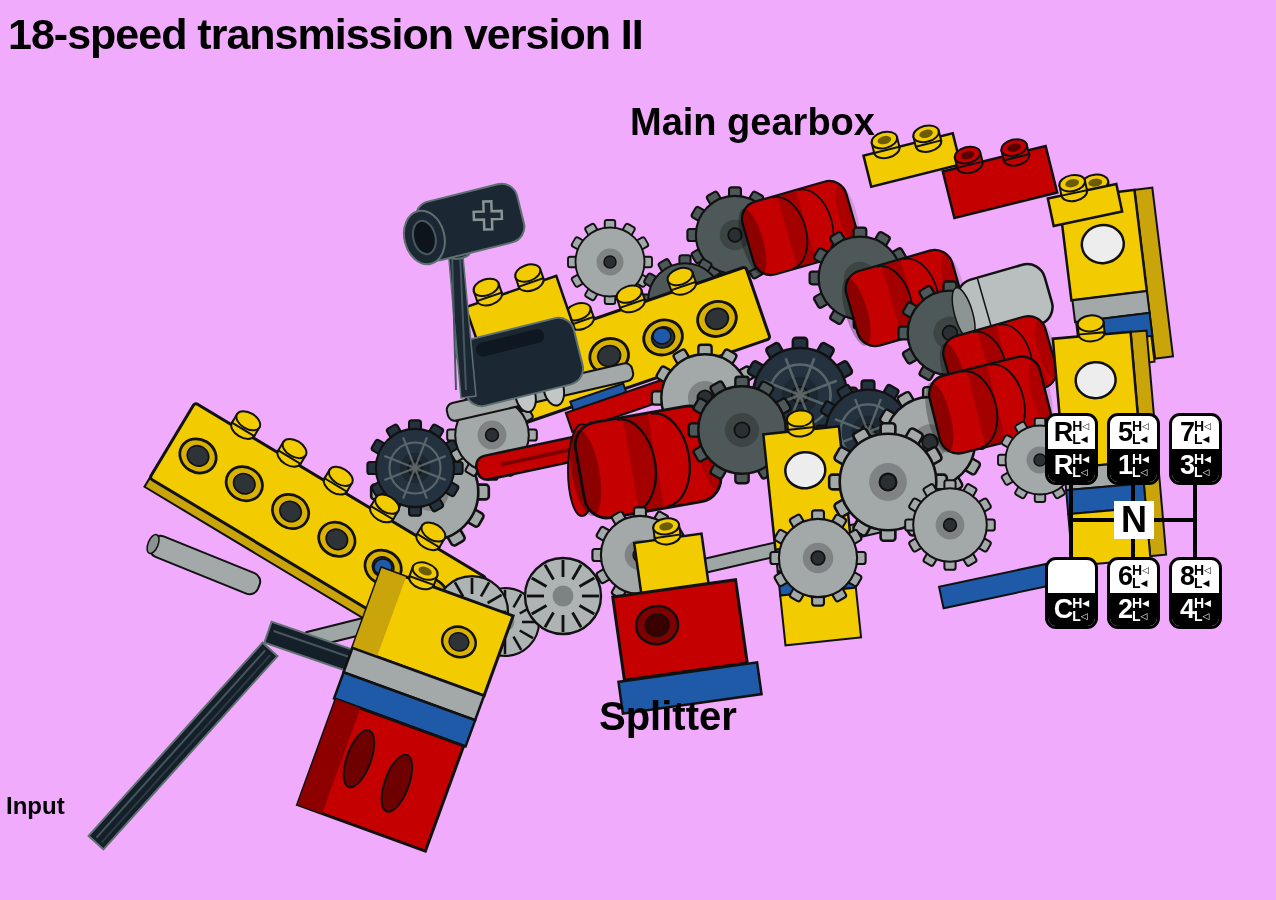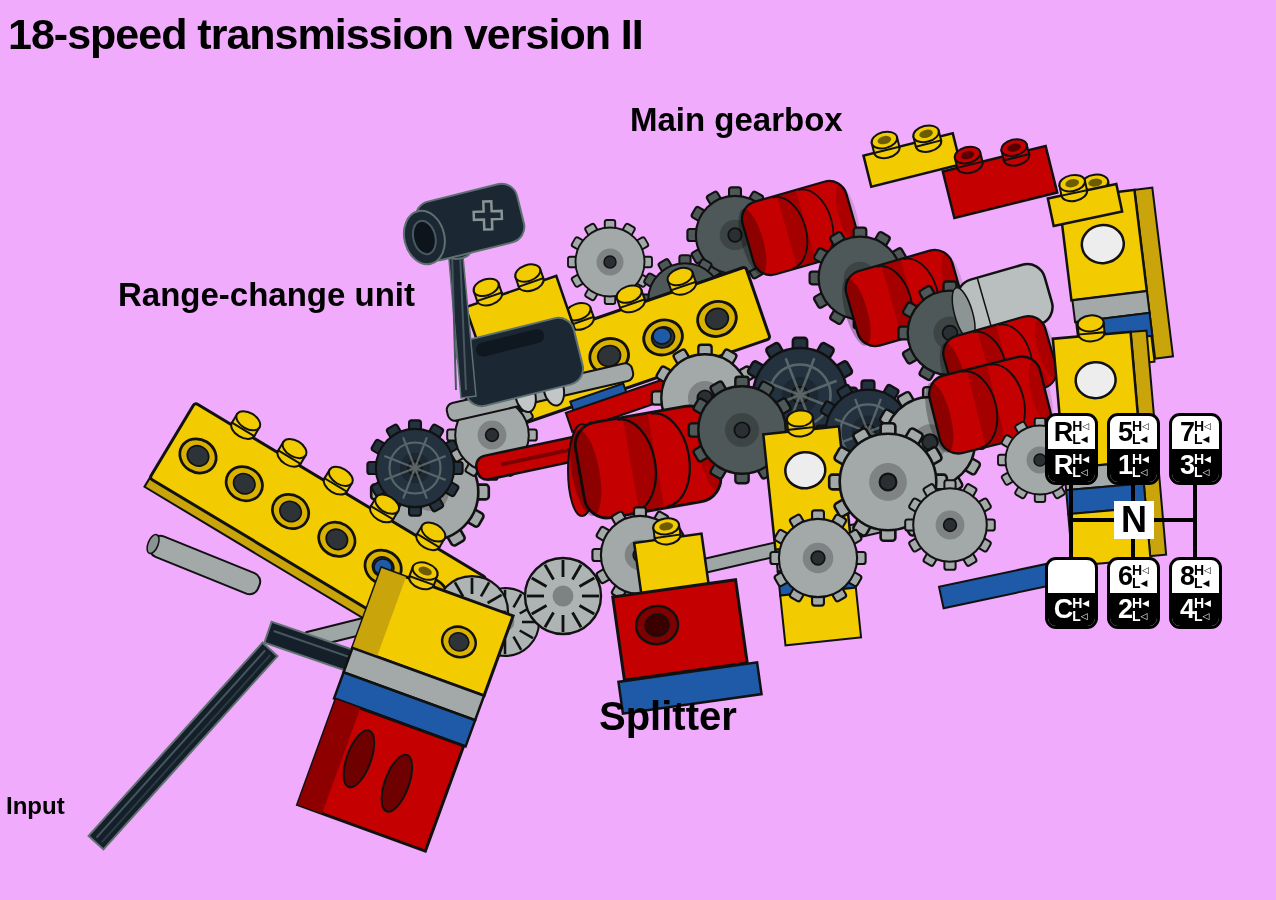--- a/index.html
+++ b/index.html
@@ -1,21 +1,21 @@
 <!DOCTYPE html>
 <html><head>
 <meta charset="utf-8">
 <style>
   html,body{margin:0;padding:0;background:#fff;}
   .stage{position:relative;width:1276px;height:900px;background:#f0abfc;overflow:hidden;
          font-family:"Liberation Sans","DejaVu Sans",sans-serif;}
   .stage svg{position:absolute;left:0;top:0;z-index:1;}
   .lbl{position:absolute;z-index:3;color:#000;font-weight:bold;white-space:nowrap;}
   .title{left:8px;top:10px;font-size:43px;letter-spacing:-1px;}
-  .lbl-main{left:630px;top:101px;font-size:33px;}
+  .lbl-main{left:630px;top:101px;font-size:38px;}
   .lbl-range{left:118px;top:276px;font-size:33px;}
   .lbl-splitter{left:599px;top:694px;font-size:40px;}
   .lbl-input{left:6px;top:792px;font-size:24px;}
 
   
   .shift{position:absolute;left:1043px;top:410px;width:184px;height:222px;z-index:3;}
   .scell{position:absolute;width:53px;height:72px;border:3px solid #000;border-radius:11px;
          background:#fff;box-sizing:border-box;display:flex;flex-direction:column;overflow:hidden;}
   .half{flex:1;display:flex;align-items:center;justify-content:center;color:#000;}
   .half.lower{background:#000;color:#fff;}
@@ -310,21 +310,20 @@
         <rect x="-68" y="24" width="26" height="112" fill="#8E0000"></rect>
         <ellipse cx="-26" cy="72" rx="12" ry="30" fill="#6E0000" stroke="#111" stroke-width="2"></ellipse>
         <ellipse cx="18" cy="82" rx="12" ry="30" fill="#6E0000" stroke="#111" stroke-width="2"></ellipse>
         <use href="#studHU" transform="translate(-28,-119)" style="color:#F2CB00"></use>
       </g>
     </g>
   </svg>
 
   <div class="lbl title">18-speed transmission version II</div>
   <div class="lbl lbl-main">Main gearbox</div>
-  <div class="lbl lbl-range">Range-change unit</div>
   <div class="lbl lbl-splitter">Splitter</div>
   <div class="lbl lbl-input">Input</div>
 
   <div class="shift">
     <div class="sline lv lv1"></div>
     <div class="sline lv lv2"></div>
     <div class="sline lv lv3"></div>
     <div class="sline lh"></div>
     <div class="nlab">N</div>
 

